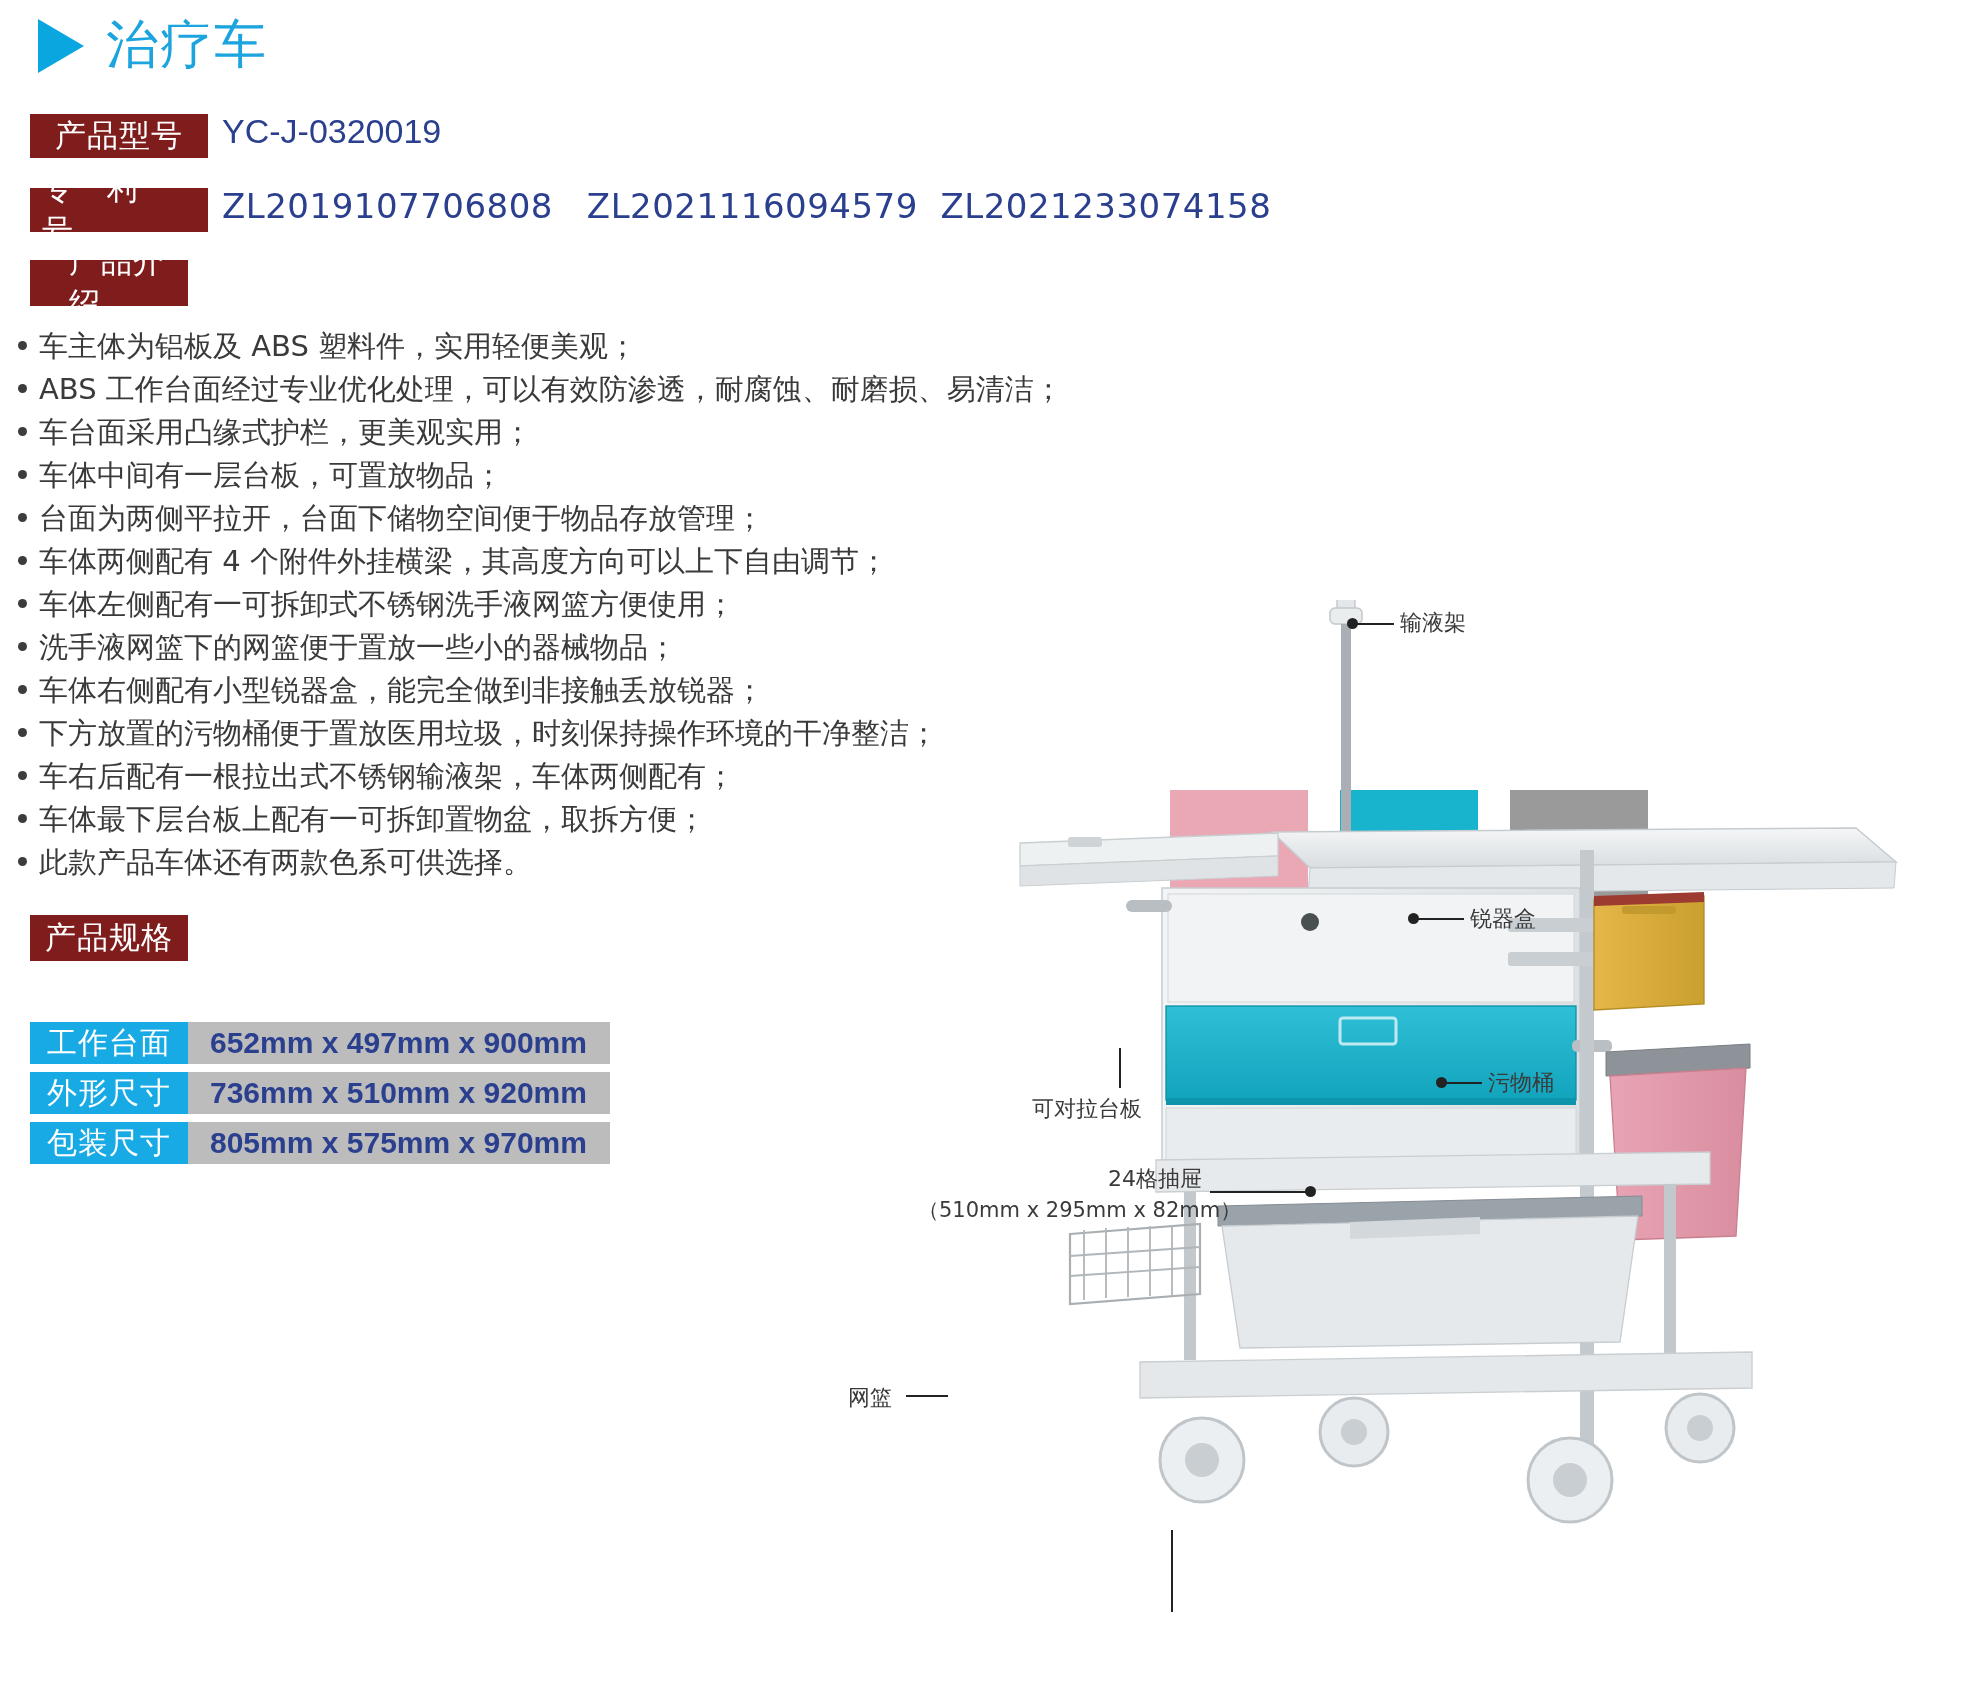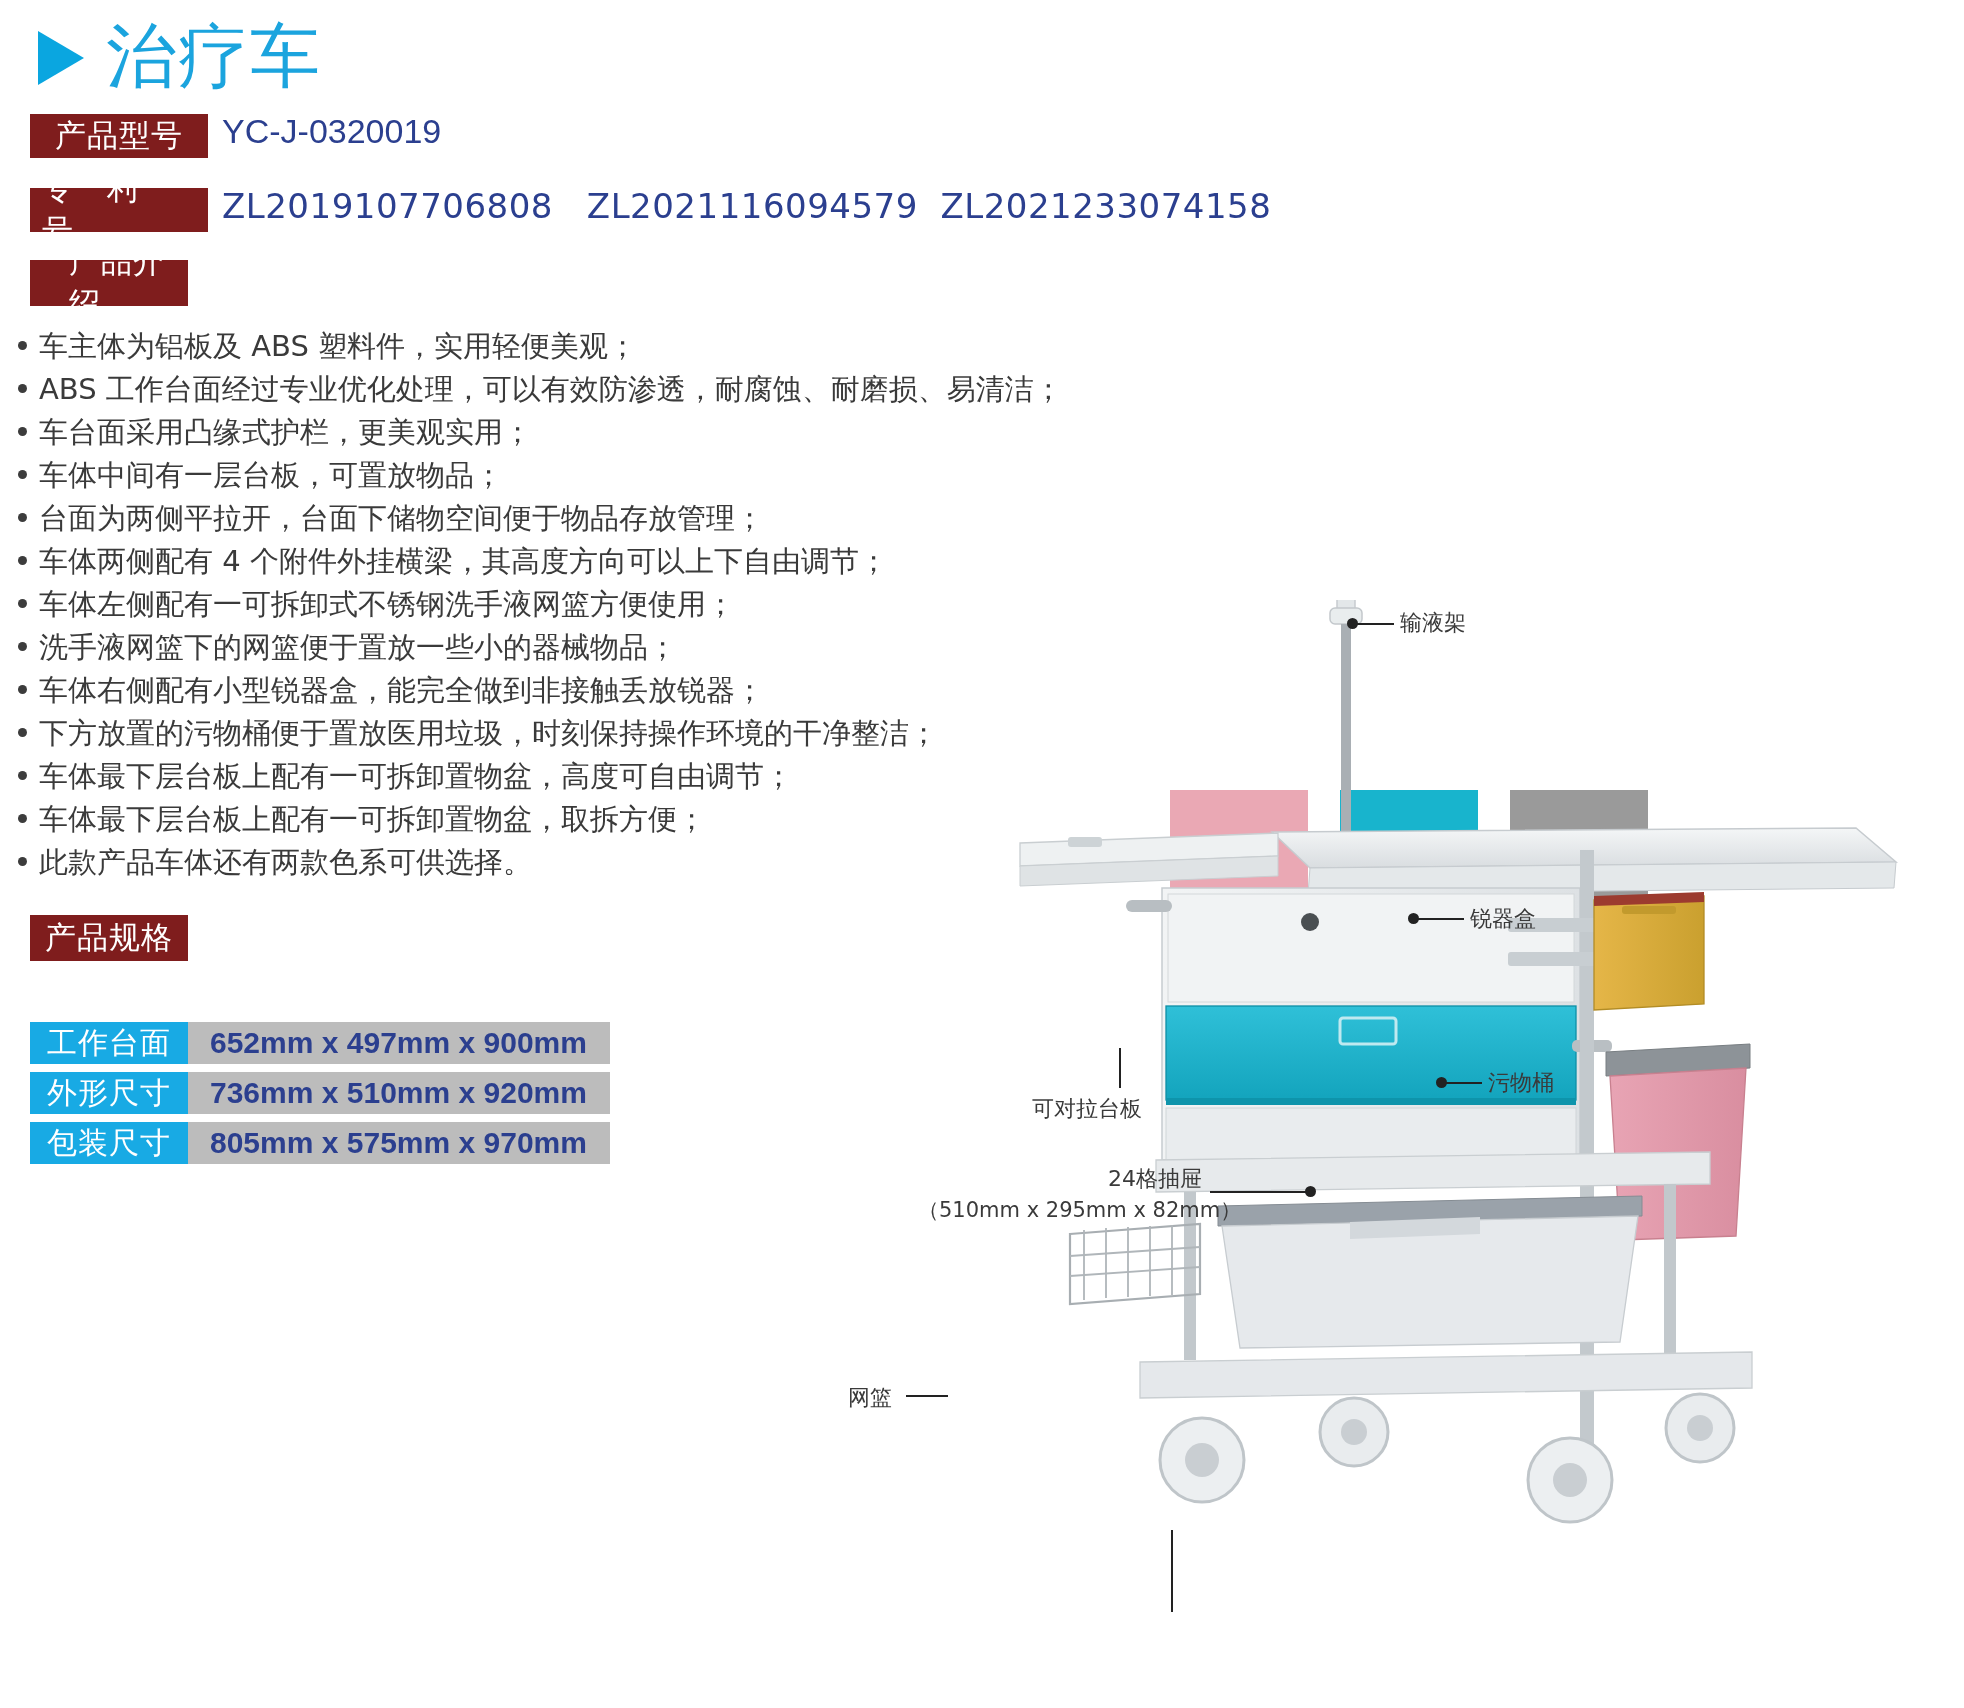--- a/index.html
+++ b/index.html
@@ -14,21 +14,21 @@
   
   .header { position: absolute; left: 38px; top: 10px; display: flex; align-items: center; gap: 22px; }
   .play-tri {
     width: 0; height: 0;
     border-top: 27px solid transparent;
     border-bottom: 27px solid transparent;
     border-left: 46px solid #0aa6e0;
     margin-top: 2px;
   }
   .header-title {
-    font-size: 70px; color: #1ba4de; letter-spacing: 2px;
+    font-size: 52px; color: #1ba4de; letter-spacing: 2px;
     font-family: "DejaVu Sans", "Liberation Sans", sans-serif;
   }
 
   
   .chip {
     display: inline-flex; align-items: center; justify-content: center;
     background: #7f1d1d; color: #fff;
     font-size: 31px; letter-spacing: 1px;
     font-family: "DejaVu Sans", "Liberation Sans", sans-serif;
   }
@@ -161,21 +161,21 @@
     <div class="feature-row">
       <div class="bullet"></div>
       <div class="feature-text">车体右侧配有小型锐器盒，能完全做到非接触丢放锐器；</div>
     </div>
     <div class="feature-row">
       <div class="bullet"></div>
       <div class="feature-text">下方放置的污物桶便于置放医用垃圾，时刻保持操作环境的干净整洁；</div>
     </div>
     <div class="feature-row">
       <div class="bullet"></div>
-      <div class="feature-text">车体最下层台板上配有一可拆卸置物盆，高度可自由调节；</div>
+      <div class="feature-text">车右后配有一根拉出式不锈钢输液架，车体两侧配有；</div>
     </div>
     <div class="feature-row">
       <div class="bullet"></div>
       <div class="feature-text">车体最下层台板上配有一可拆卸置物盆，取拆方便；</div>
     </div>
     <div class="feature-row">
       <div class="bullet"></div>
       <div class="feature-text">此款产品车体还有两款色系可供选择。</div>
     </div>
   </div>

